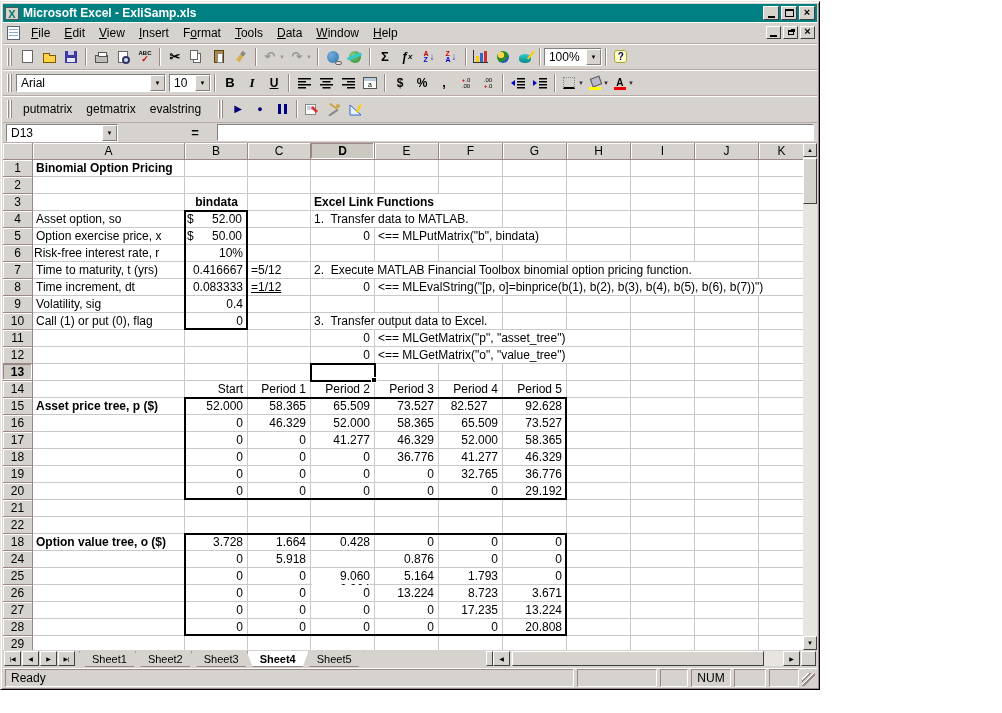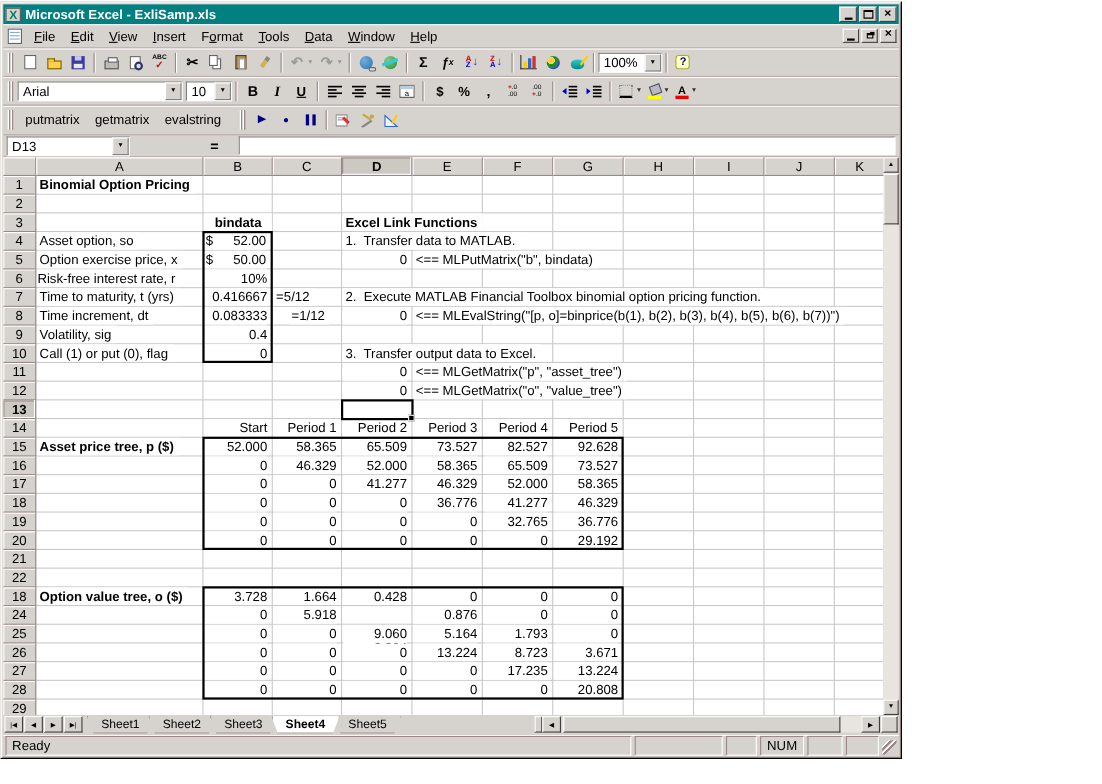--- a/index.html
+++ b/index.html
@@ -570,21 +570,21 @@
         <div class="cell" style="top: 85px; left: 309px; width: 58px; text-align: right;">0</div>
         <div class="cell" style="top: 85px; left: 373px; padding-left: 2px; padding-right: 5px;">&lt;== MLPutMatrix("b", bindata)</div>
         <div class="cell" style="top: 102px; left: 31px; padding-left: 0; padding-right: 5px;">Risk-free interest rate, r</div>
         <div class="cell" style="top: 102px; left: 183px; width: 57px; text-align: right;">10%</div>
         <div class="cell" style="top: 119px; left: 31px; padding-left: 2px; padding-right: 5px;">Time to maturity, t (yrs)</div>
         <div class="cell" style="top: 119px; left: 183px; width: 57px; text-align: right;">0.416667</div>
         <div class="cell" style="top: 119px; left: 246px; padding-left: 2px; padding-right: 5px;">=5/12</div>
         <div class="cell" style="top: 119px; left: 309px; padding-left: 2px; padding-right: 5px;">2.  Execute MATLAB Financial Toolbox binomial option pricing function.</div>
         <div class="cell" style="top: 136px; left: 31px; padding-left: 2px; padding-right: 5px;">Time increment, dt</div>
         <div class="cell" style="top: 136px; left: 183px; width: 57px; text-align: right;">0.083333</div>
-        <div class="cell" style="top: 136px; left: 260px; padding-left: 2px; padding-right: 5px;">=1/12</div>
+        <div class="cell" style="top: 136px; left: 246px; padding-left: 2px; padding-right: 5px; text-decoration: underline;">=1/12</div>
         <div class="cell" style="top: 136px; left: 309px; width: 58px; text-align: right;">0</div>
         <div class="cell" style="top: 136px; left: 373px; padding-left: 2px; padding-right: 5px;">&lt;== MLEvalString("[p, o]=binprice(b(1), b(2), b(3), b(4), b(5), b(6), b(7))")</div>
         <div class="cell" style="top: 153px; left: 31px; padding-left: 2px; padding-right: 5px;">Volatility, sig</div>
         <div class="cell" style="top: 153px; left: 183px; width: 57px; text-align: right;">0.4</div>
         <div class="cell" style="top: 170px; left: 31px; padding-left: 2px; padding-right: 5px;">Call (1) or put (0), flag</div>
         <div class="cell" style="top: 170px; left: 183px; width: 57px; text-align: right;">0</div>
         <div class="cell" style="top: 170px; left: 309px; padding-left: 2px; padding-right: 5px;">3.  Transfer output data to Excel.</div>
         <div class="cell" style="top: 187px; left: 309px; width: 58px; text-align: right;">0</div>
         <div class="cell" style="top: 187px; left: 373px; padding-left: 2px; padding-right: 5px;">&lt;== MLGetMatrix("p", "asset_tree")</div>
         <div class="cell" style="top: 204px; left: 309px; width: 58px; text-align: right;">0</div>
@@ -593,21 +593,21 @@
         <div class="cell" style="top: 238px; left: 246px; width: 57px; text-align: right;">Period 1</div>
         <div class="cell" style="top: 238px; left: 309px; width: 58px; text-align: right;">Period 2</div>
         <div class="cell" style="top: 238px; left: 373px; width: 58px; text-align: right;">Period 3</div>
         <div class="cell" style="top: 238px; left: 437px; width: 58px; text-align: right;">Period 4</div>
         <div class="cell" style="top: 238px; left: 501px; width: 58px; text-align: right;">Period 5</div>
         <div class="cell b" style="top: 255px; left: 31px; padding-left: 2px; padding-right: 5px;">Asset price tree, p ($)</div>
         <div class="cell" style="top: 255px; left: 183px; width: 57px; text-align: right;">52.000</div>
         <div class="cell" style="top: 255px; left: 246px; width: 57px; text-align: right;">58.365</div>
         <div class="cell" style="top: 255px; left: 309px; width: 58px; text-align: right;">65.509</div>
         <div class="cell" style="top: 255px; left: 373px; width: 58px; text-align: right;">73.527</div>
-        <div class="cell" style="top: 255px; left: 437px; width: 58px; text-align: right;">82.527</div>
+        <div class="cell" style="top: 255px; left: 437px; width: 58px; text-align: center;">82.527</div>
         <div class="cell" style="top: 255px; left: 501px; width: 58px; text-align: right;">92.628</div>
         <div class="cell" style="top: 272px; left: 183px; width: 57px; text-align: right;">0</div>
         <div class="cell" style="top: 272px; left: 246px; width: 57px; text-align: right;">46.329</div>
         <div class="cell" style="top: 272px; left: 309px; width: 58px; text-align: right;">52.000</div>
         <div class="cell" style="top: 272px; left: 373px; width: 58px; text-align: right;">58.365</div>
         <div class="cell" style="top: 272px; left: 437px; width: 58px; text-align: right;">65.509</div>
         <div class="cell" style="top: 272px; left: 501px; width: 58px; text-align: right;">73.527</div>
         <div class="cell" style="top: 289px; left: 183px; width: 57px; text-align: right;">0</div>
         <div class="cell" style="top: 289px; left: 246px; width: 57px; text-align: right;">0</div>
         <div class="cell" style="top: 289px; left: 309px; width: 58px; text-align: right;">41.277</div>

